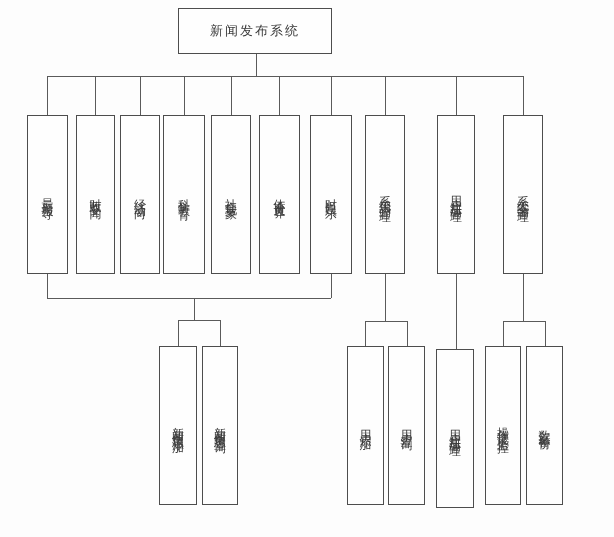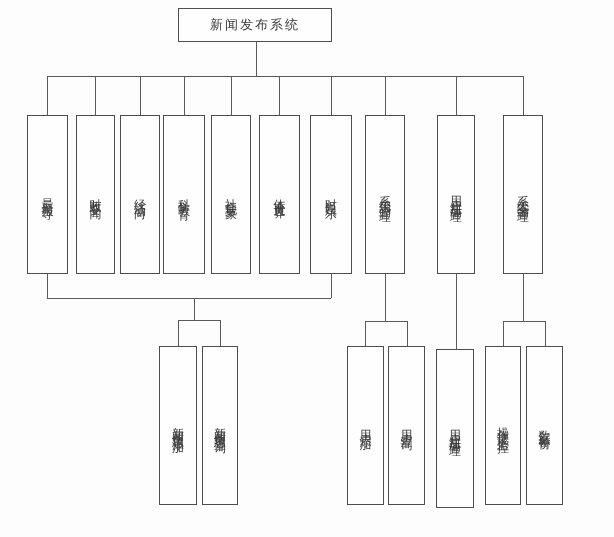--- a/index.html
+++ b/index.html
@@ -18,21 +18,21 @@
   .box {
     position: absolute;
     background: #fefefe;
     border: 1px solid #4d4d4d;
     display: flex;
     align-items: center;
     justify-content: center;
     box-sizing: border-box;
   }
   .title-box {
-    left: 178px; top: 8px; width: 154px; height: 34px;
+    left: 178px; top: 8px; width: 154px; height: 46px;
   }
   .title-text {
     font-size: 13px;
     letter-spacing: 2px;
     color: #3a3a3a;
     white-space: nowrap;
   }
   .vtext {
     writing-mode: vertical-rl;
     text-orientation: upright;

